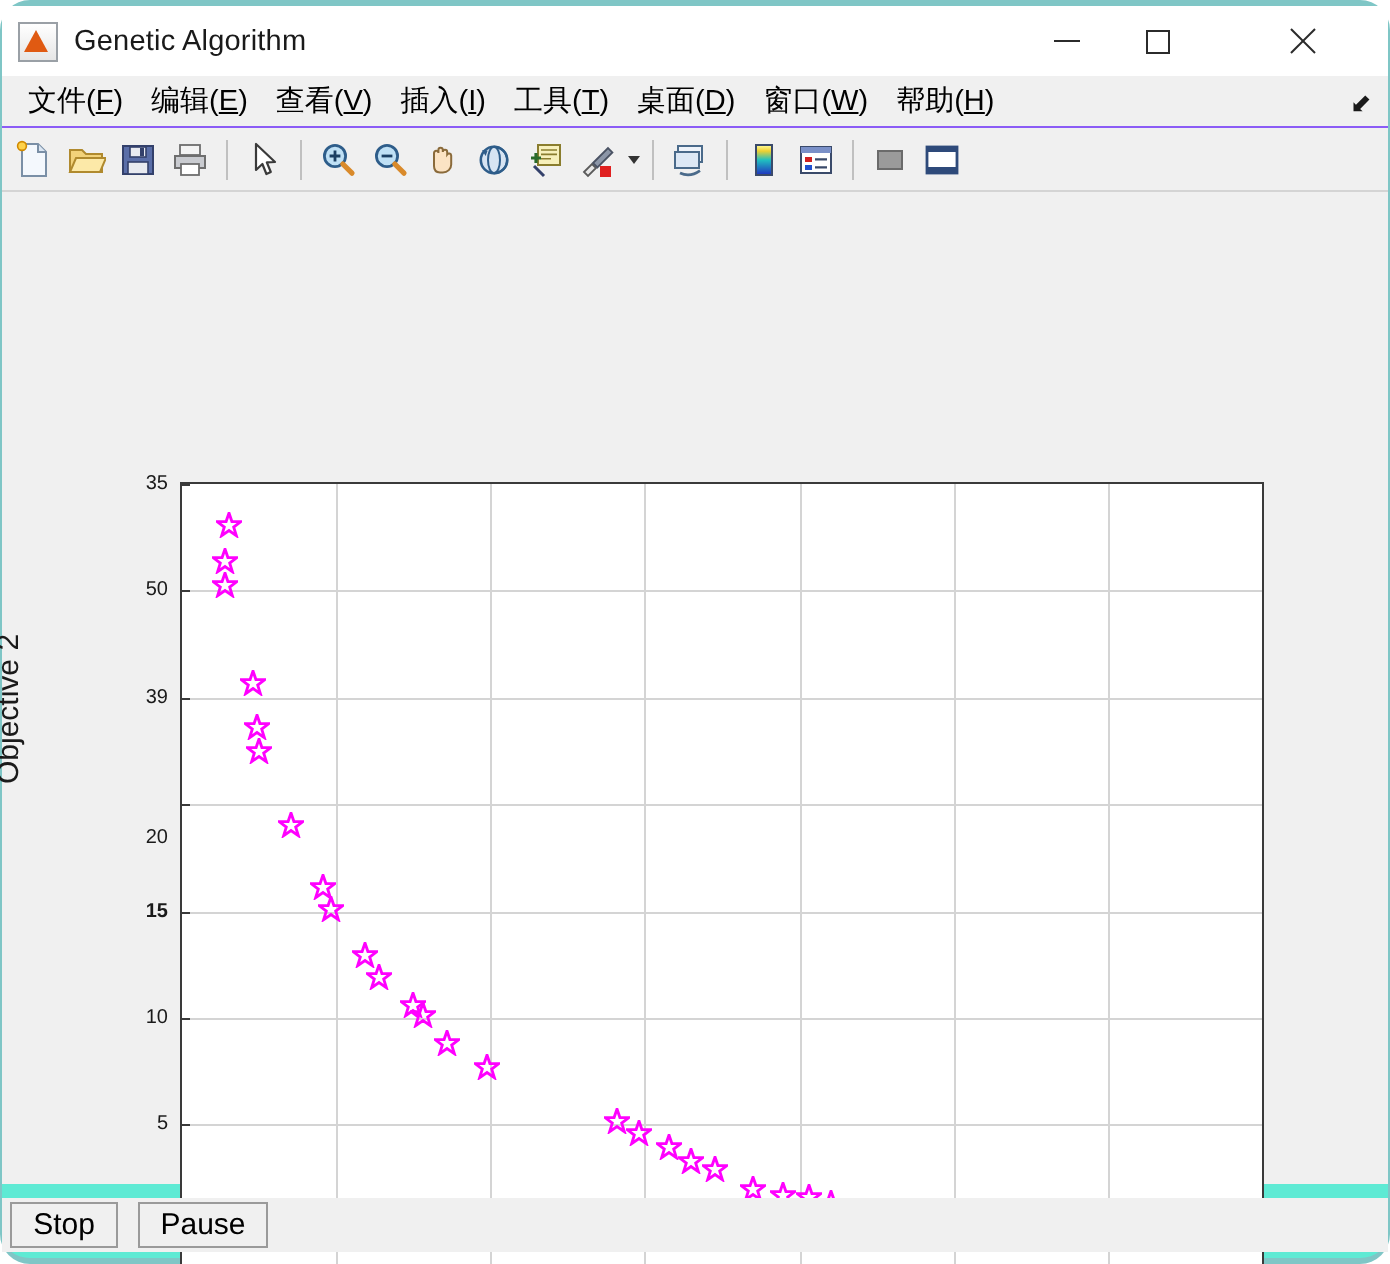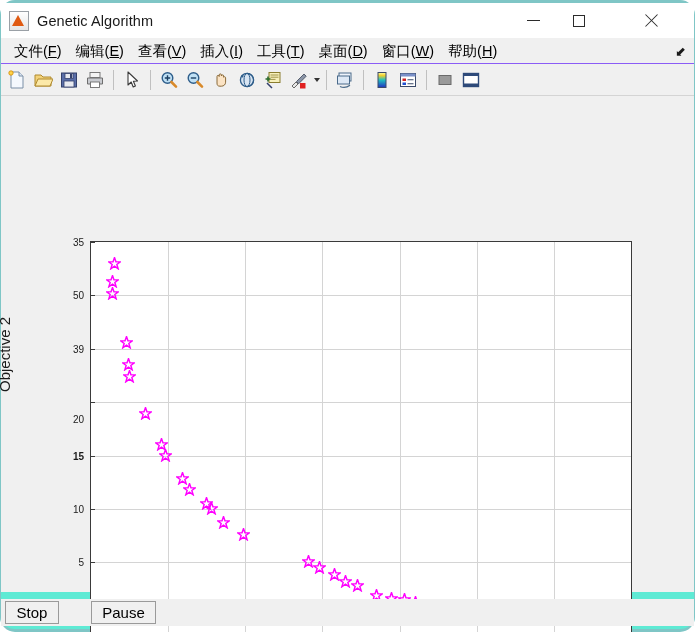--- a/index.html
+++ b/index.html
@@ -204,21 +204,21 @@
     top: 2px;
     height: 21px;
     background: #f0f0f0;
     border: 1px solid #9a9a9a;
     font-size: 15px;
     color: #000;
     font-family: "Liberation Sans", sans-serif;
     display: flex; align-items: center; justify-content: center;
   }
   #btn-stop  { left: 4px;  width: 52px; }
-  #btn-pause { left: 68px; width: 63px; margin-left: 22px; }
+  #btn-pause { left: 68px; width: 63px; }
 </style>
 </head>
 <body>
 
 <div id="window">
 
   <div id="titlebar">
     <div id="app-icon"></div>
     <div id="app-title">Genetic Algorithm</div>
     <div class="winbtn" id="btn-min">

